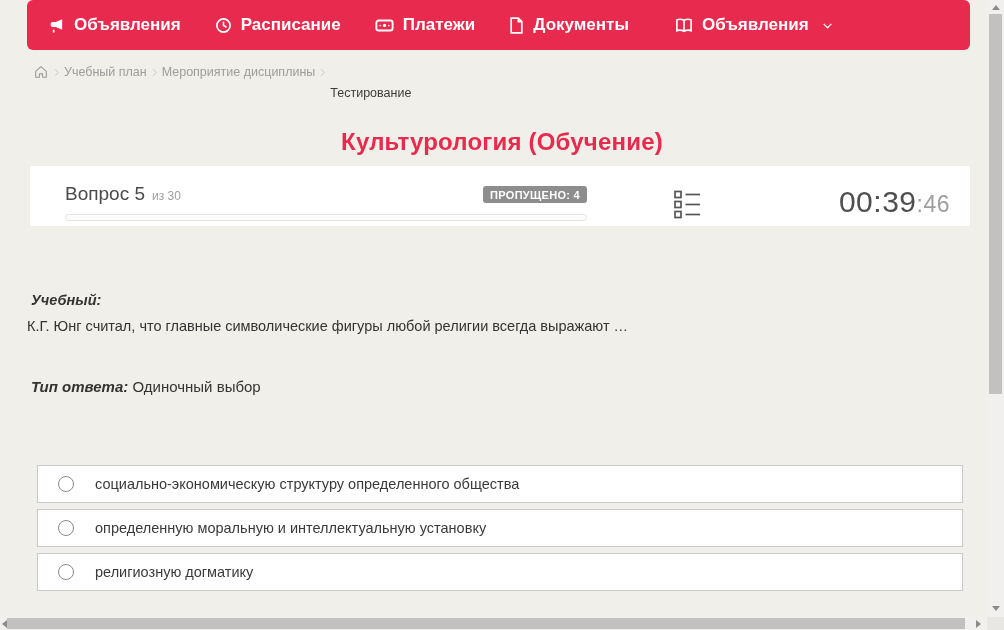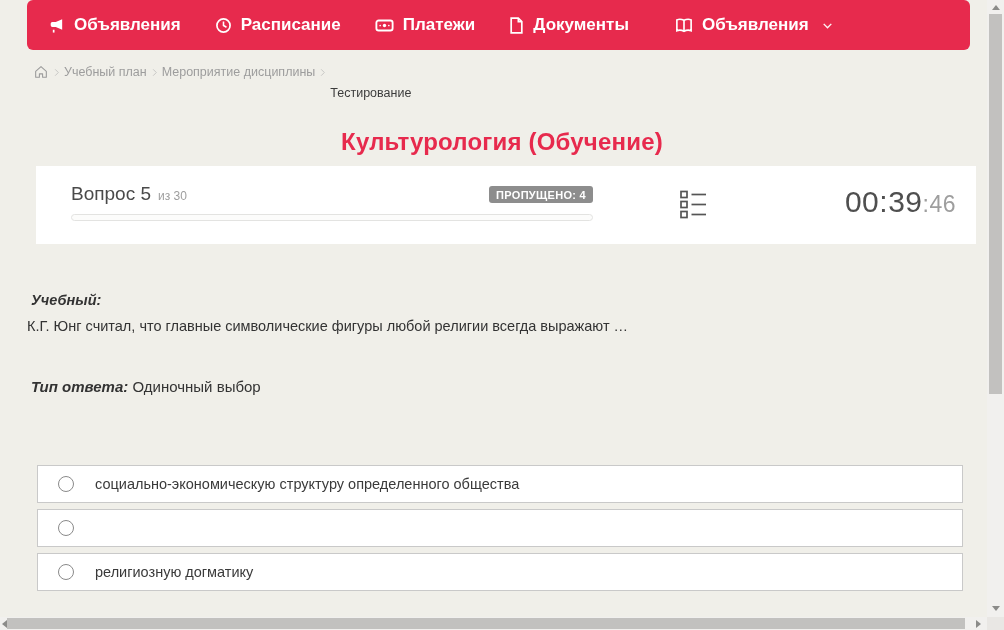--- a/index.html
+++ b/index.html
@@ -34,21 +34,21 @@
   .crumb-current { color:#3c3c3c;margin-top:42px; }
 
   
   .page-title {
     position:absolute; left:0; top:112px; width:1004px; text-align:center;
     font-size:24px; font-weight:700; color:#e72a4d; letter-spacing:.2px;
   }
 
   
   .question-card {
-    position:absolute; left:36px; top:166px; width:940px; height:78px; background:#fff;
+    position:absolute; left:30px; top:166px; width:940px; height:60px; background:#fff;
   }
   .qc-left { position:absolute; left:35px; top:17px; width:522px; }
   .qc-title-row { display:flex; align-items:baseline; }
   .q-num { font-size:19px; color:#4a4a4a; }
   .q-of { font-size:12px; color:#9e9e9e; margin-left:7px; }
   .skip-badge {
     margin-left:auto; align-self:center;
     background:#8d8d8d; color:#fff; font-size:11px; font-weight:700;
     padding:3px 7px 2px; border-radius:3px; letter-spacing:.3px; white-space:nowrap;
   }
@@ -236,20 +236,21 @@
   <span>Одиночный выбор</span>
 </div>
 
 <div class="answers">
   <div class="option">
     <span class="radio"></span>
     <span class="option-label">социально-экономическую структуру определенного общества</span>
   </div>
   <div class="option">
     <span class="radio"></span>
+    <span class="option-label">определенную моральную и интеллектуальную установку</span>
   </div>
   <div class="option">
     <span class="radio"></span>
     <span class="option-label">религиозную догматику</span>
   </div>
 </div>
 
 <div class="hscroll">
   <div class="arrow harrow-left"></div>
   <div class="hthumb"></div>

